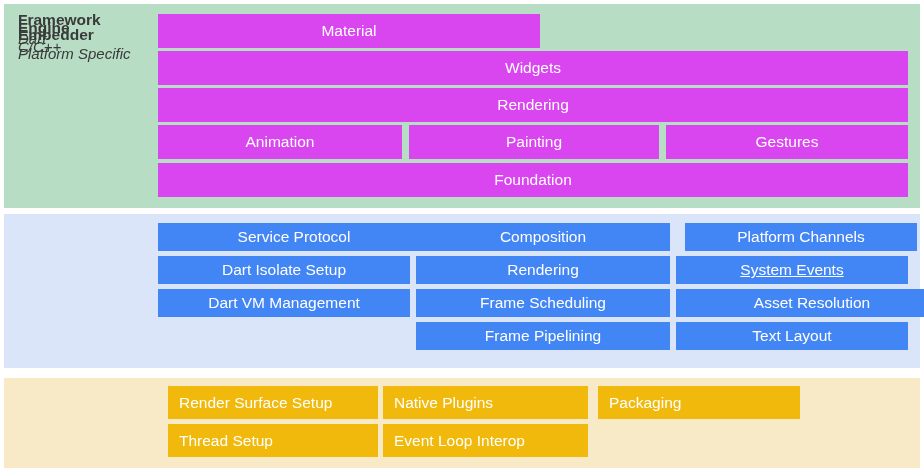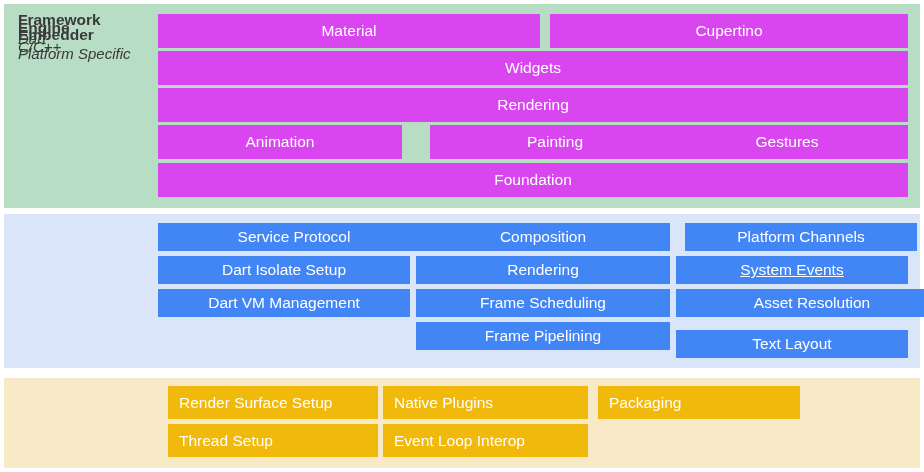--- a/index.html
+++ b/index.html
@@ -88,28 +88,27 @@
 <div id="diagram">
 
   <div class="layer layer-framework"></div>
 
   <div class="layer-label label-framework">
     <div class="lbl-title">Framework</div>
     <div class="lbl-sub">Dart</div>
   </div>
 
   <div class="block green center" style="left:158px; top:14px; width:382px; height:34px;">Material</div>
-  <div class="block green center" style="left:550px; top:14px; width:358px; height:34px;">Cupertino</div>
 
   <div class="block green center" style="left:158px; top:51px; width:750px; height:34px;">Widgets</div>
 
   <div class="block green center" style="left:158px; top:88px; width:750px; height:34px;">Rendering</div>
 
   <div class="block green center" style="left:158px; top:125px; width:244px; height:34px;">Animation</div>
-  <div class="block green center" style="left:409px; top:125px; width:250px; height:34px;margin-left:21px;">Painting</div>
+  <div class="block green center" style="left:409px; top:125px; width:250px; height:34px;">Painting</div>
   <div class="block green center" style="left:666px; top:125px; width:242px; height:34px;">Gestures</div>
 
   <div class="block green center" style="left:158px; top:163px; width:750px; height:34px;">Foundation</div>
 
   <div class="layer layer-engine"></div>
 
   <div class="layer-label label-engine">
     <div class="lbl-title">Engine</div>
     <div class="lbl-sub">C/C++</div>
   </div>
@@ -119,21 +118,21 @@
   <div class="block blue center" style="left:158px; top:289px; width:252px; height:28px;">Dart VM Management</div>
 
   <div class="block blue center" style="left:416px; top:223px; width:254px; height:28px;">Composition</div>
   <div class="block blue center" style="left:416px; top:256px; width:254px; height:28px;">Rendering</div>
   <div class="block blue center" style="left:416px; top:289px; width:254px; height:28px;">Frame Scheduling</div>
   <div class="block blue center" style="left:416px; top:322px; width:254px; height:28px;">Frame Pipelining</div>
 
   <div class="block blue center" style="left:676px; top:223px; width:232px; height:28px;margin-left:9px;">Platform Channels</div>
   <div class="block blue center" style="left:676px; top:256px; width:232px; height:28px;text-decoration:underline;">System Events</div>
   <div class="block blue center" style="left:676px; top:289px; width:272px; height:28px;">Asset Resolution</div>
-  <div class="block blue center" style="left:676px; top:322px; width:232px; height:28px;margin-top:8px;">Text Layout</div>
+  <div class="block blue center" style="left:676px; top:322px; width:232px; height:28px;">Text Layout</div>
 
   <div class="layer layer-embedder"></div>
 
   <div class="layer-label label-embedder">
     <div class="lbl-title">Embedder</div>
     <div class="lbl-sub">Platform Specific</div>
   </div>
 
   <div class="block amber left" style="left:168px; top:386px; width:210px; height:33px;">Render Surface Setup</div>
   <div class="block amber left" style="left:383px; top:386px; width:205px; height:33px;">Native Plugins</div>

